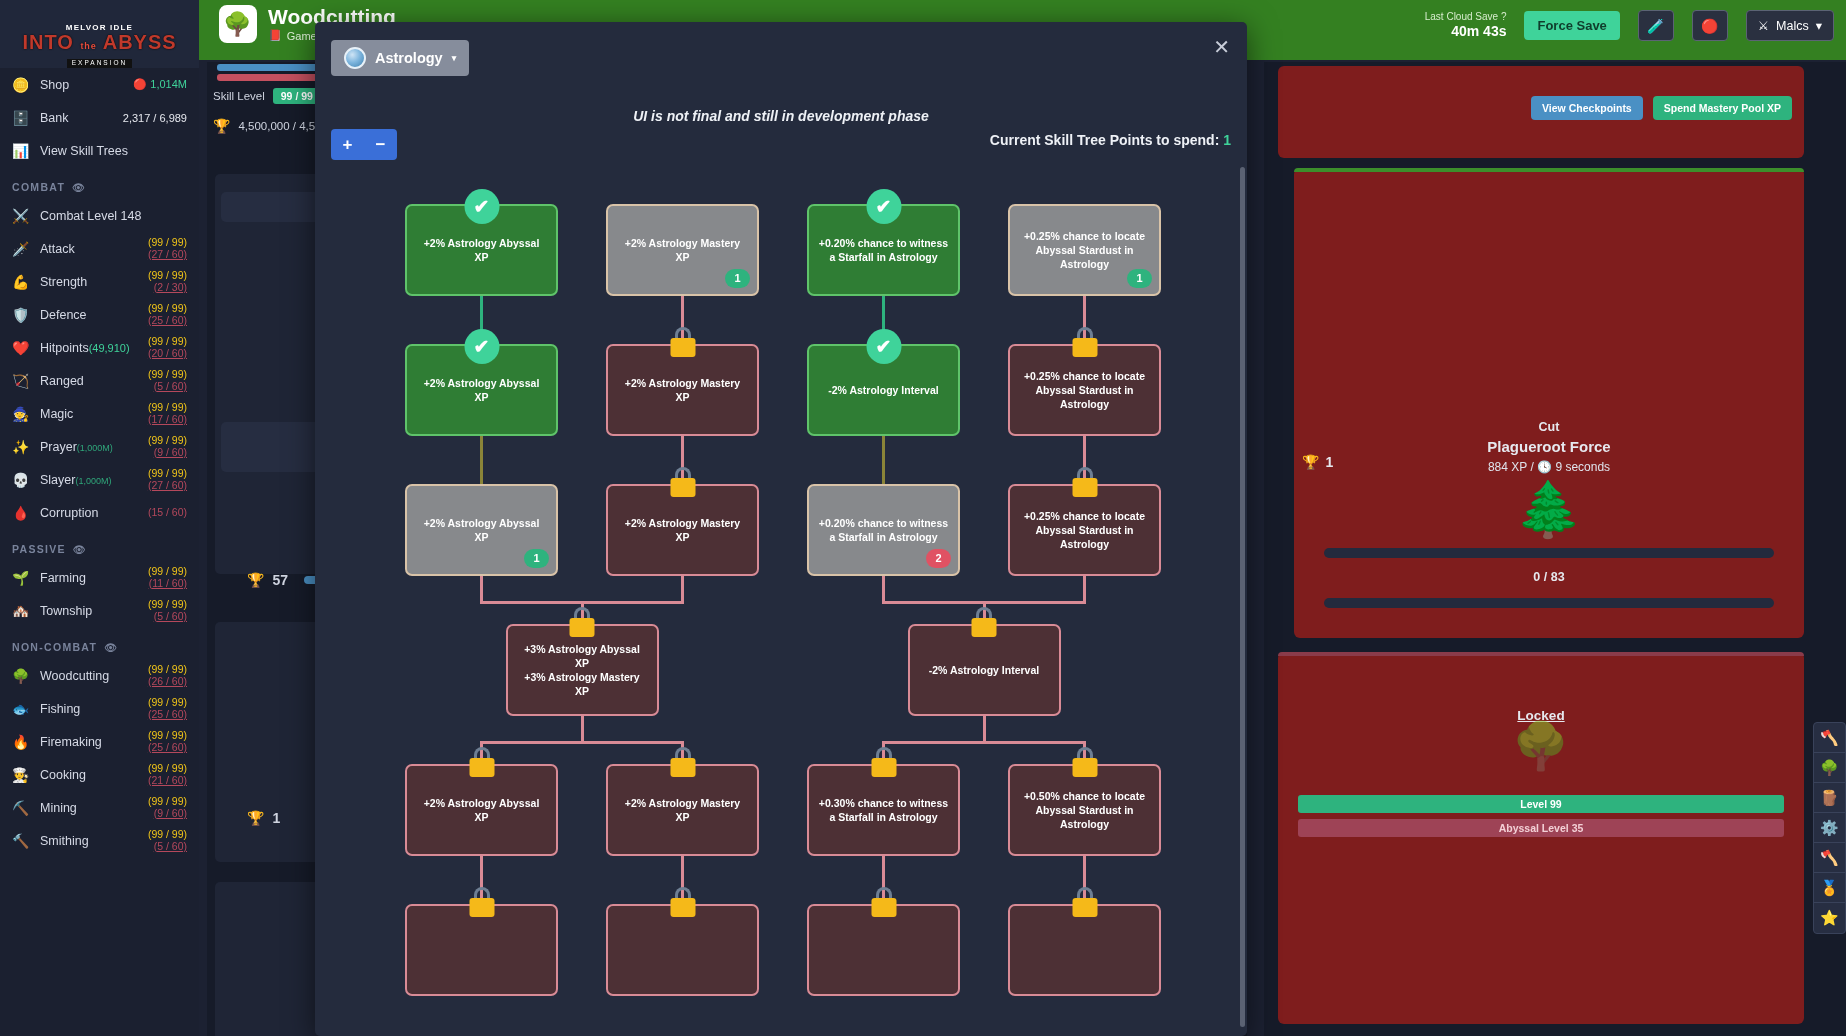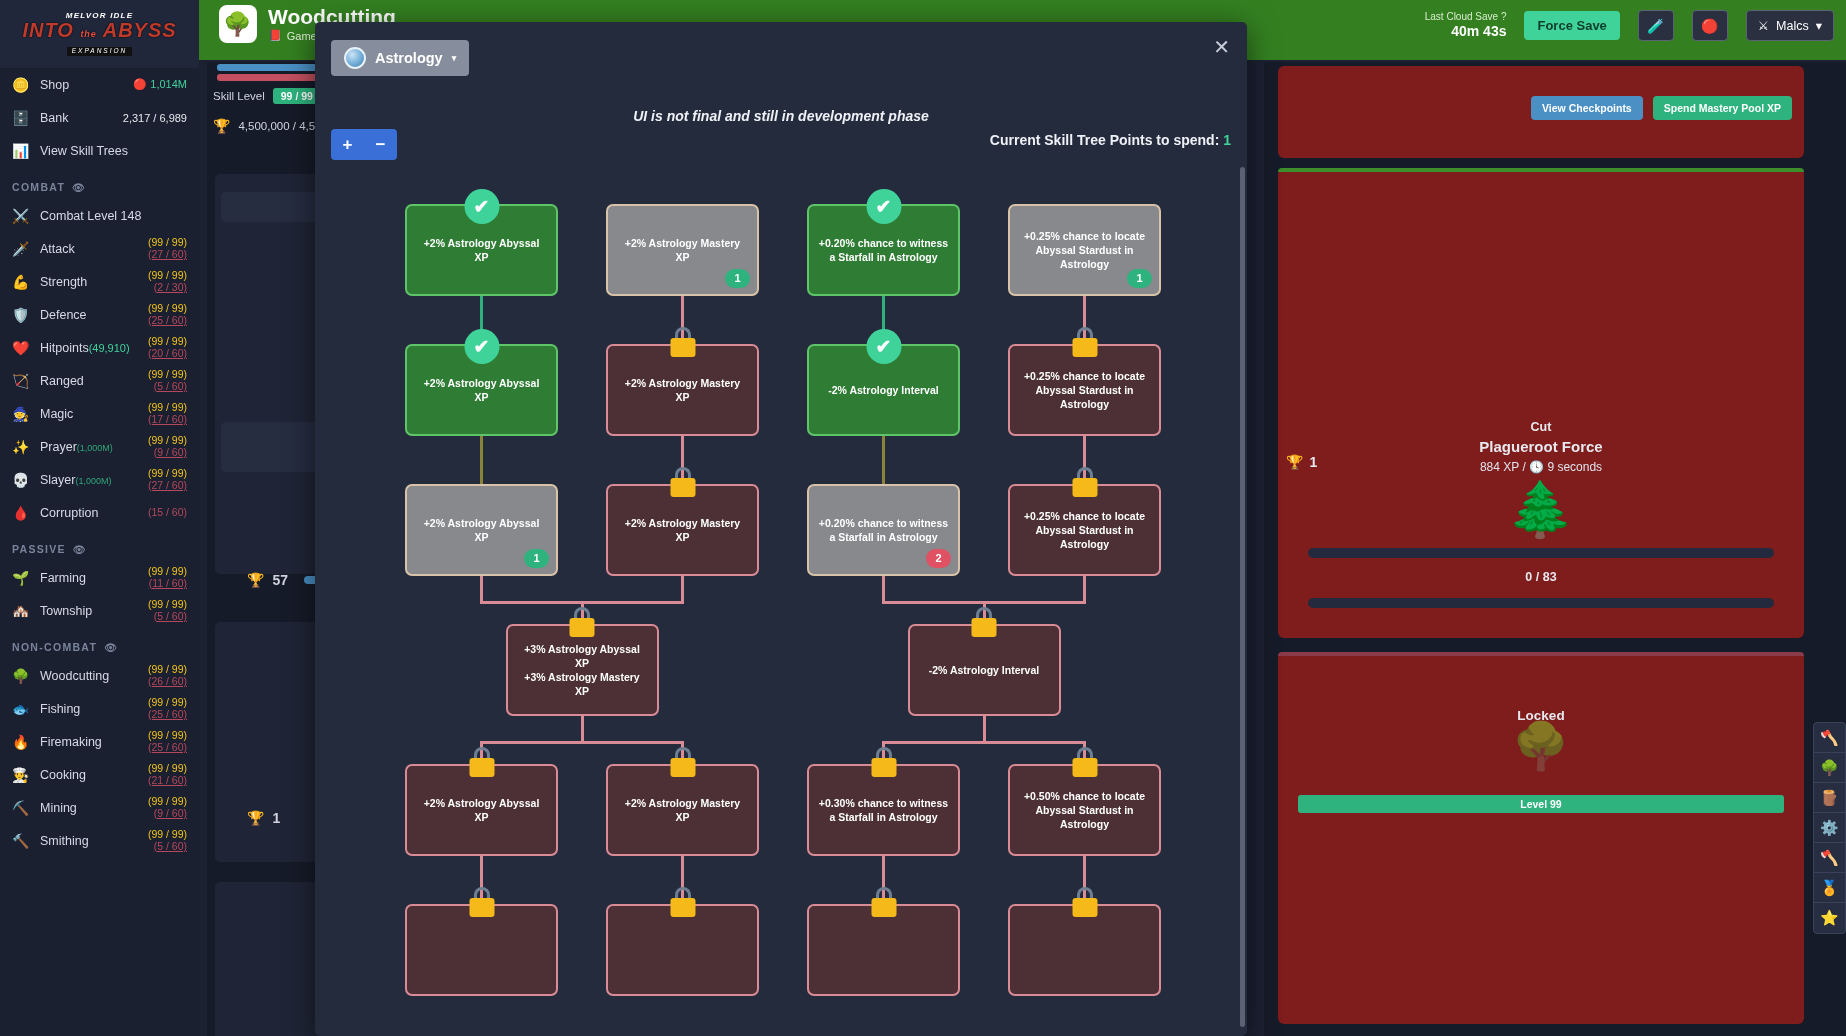--- a/index.html
+++ b/index.html
@@ -12,22 +12,22 @@
   }
 
   
   #app-background { position:absolute; inset:0; }
 
   
   #sidebar {
     position:absolute; left:0; top:0; width:199px; height:1036px;
     background:#1b2030; overflow:hidden;
   }
-  #brand { height:68px; display:flex; align-items:center; justify-content:center;
-           background:#20273a; position:relative;font-style:italic; }
+  #brand { height:68px; display:flex; align-items:flex-end; justify-content:center;
+           background:#20273a; position:relative; }
   .brand-art { text-align:center; line-height:1; }
   .brand-top { font-size:8px; letter-spacing:1.2px; font-weight:bold; color:#fff; }
   .brand-mid { font-size:20px; font-weight:bold; color:#c0392b;
                text-shadow:0 0 2px #000; letter-spacing:1px; }
   .brand-mid .the { font-size:9px; color:#e74c3c; }
   .brand-sub { display:inline-block; font-size:6.5px; letter-spacing:2px;
                background:#111; color:#fff; padding:1px 5px; margin-top:2px; }
 
   .nav-row {
     display:flex; align-items:center; height:33px; padding:0 12px;
@@ -114,21 +114,21 @@
   .cut-lbl { font-size:12.5px; font-weight:bold;}
   .cut-name { font-size:15px; font-weight:bold; margin-top:4px;}
   .cut-xp { font-size:12px; margin-top:5px; color:#dfe3ec;}
   .tree-glyph { font-size:54px; margin-top:8px; color:#8c8fd6; line-height:1;}
   .prog-track { height:10px; background:#232a3d; border-radius:5px; margin:12px 30px 0 30px;}
   .prog-count { font-size:12.5px; font-weight:bold; margin-top:12px;}
   .lvl-bar-green { background:#2eb37e; color:#fff; font-size:10.5px; text-align:center;
                    padding:3px 0; font-weight:bold;}
   .lvl-bar-red { background:#9e4356; color:#f3d0d6; font-size:10.5px; text-align:center;
                  padding:3px 0; font-weight:bold;}
-  .locked-lbl { font-size:13.5px; font-weight:bold; text-align:center; color:#e6e8ee;}
+  .locked-lbl { font-size:13.5px; font-weight:bold; text-align:center; color:#e6e8ee;text-decoration:underline;}
   .locked-tree { font-size:46px; text-align:center; color:#9aa2b8; opacity:.55; line-height:1;}
 
   #rail {
     position:absolute; right:0; top:660px; width:33px;
     background:#272e42; border:1px solid #39425a; border-radius:4px;
   }
   .rail-btn { height:30px; display:flex; align-items:center; justify-content:center;
               font-size:15px; border-bottom:1px solid #39425a;}
   .rail-btn:last-child { border-bottom:none; }
 
@@ -420,21 +420,21 @@
 
   <div id="right-col">
     <div class="rc-inner">
       <div class="rc-panel" style="left:0;right:0;top:4px;height:92px;">
         <div style="position:absolute;right:12px;top:30px;display:flex;gap:10px;">
           <button class="btn-blue">View Checkpoints</button>
           <button class="btn-green">Spend Mastery Pool XP</button>
         </div>
       </div>
 
-      <div class="rc-panel" style="left:0;right:0;top:106px;height:470px;">
+      <div class="rc-panel" style="left:16px;right:0;top:106px;height:470px;">
         <div style="height:4px;background:#3c8f2b;border-radius:6px 6px 0 0;"></div>
         <div class="cut-block" style="top:252px;">
           <div class="cut-lbl">Cut</div>
           <div class="cut-name">Plagueroot Force</div>
           <div class="cut-xp">
             <span>884 XP /</span>
             <span>🕓</span>
             <span>9 seconds</span>
           </div>
           <div class="tree-glyph">🌲</div>
@@ -448,20 +448,21 @@
         </div>
       </div>
 
       <div class="rc-panel" style="left:0;right:0;top:590px;bottom:12px;">
         <div style="height:4px;background:#8a3b4a;border-radius:6px 6px 0 0;"></div>
         <div style="margin-top:52px;">
           <div class="locked-lbl">Locked</div>
           <div class="locked-tree">🌳</div>
         </div>
         <div class="lvl-bar-green" style="margin:26px 20px 0 20px;border-radius:3px;">Level 99</div>
+        <div class="lvl-bar-red" style="margin:6px 20px 0 20px;border-radius:3px;">Abyssal Level 35</div>
       </div>
     </div>
 
     <div id="rail">
         <div class="rail-btn">🪓</div>
         <div class="rail-btn">🌳</div>
         <div class="rail-btn">🪵</div>
         <div class="rail-btn">⚙️</div>
         <div class="rail-btn">🪓</div>
         <div class="rail-btn">🏅</div>

